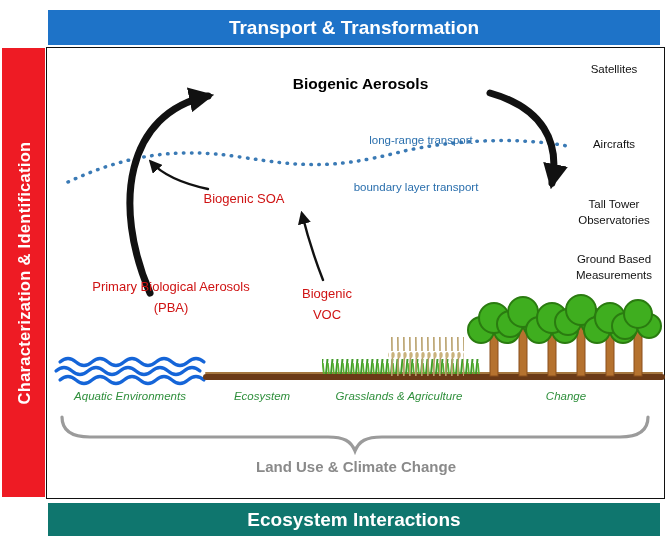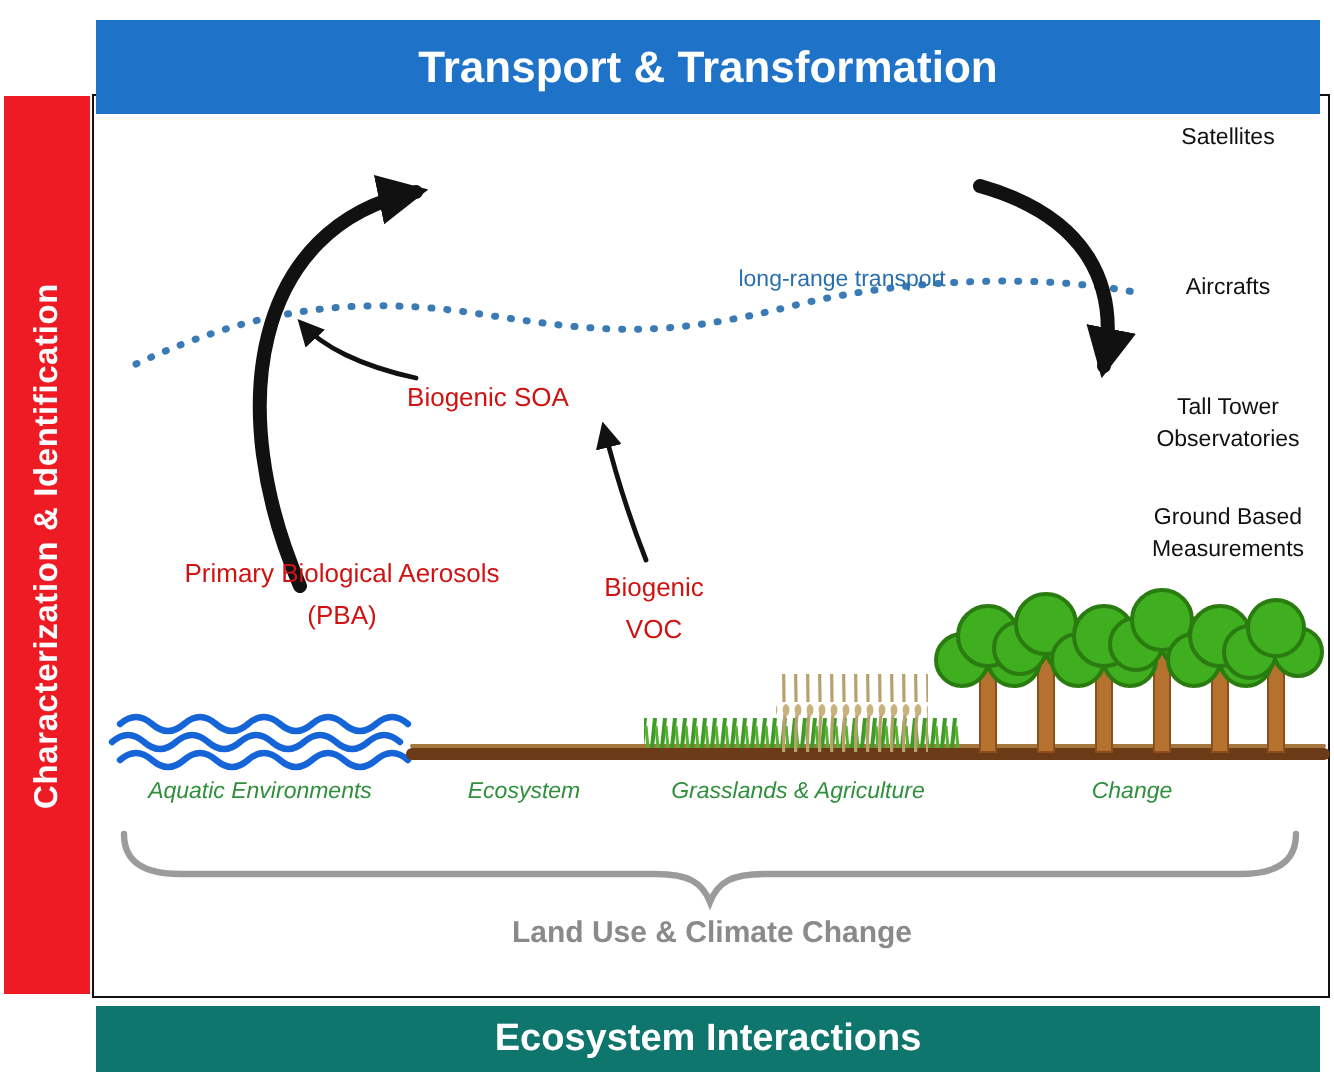--- a/index.html
+++ b/index.html
@@ -3,21 +3,21 @@
 <meta charset="utf-8">
 <style>
   html,body{margin:0;padding:0;background:#ffffff;}
   #stage{
     position:relative;width:667px;height:540px;background:#ffffff;overflow:hidden;
     font-family:"Liberation Sans", sans-serif;
   }
   .abs{position:absolute;}
   
   .banner{display:flex;align-items:center;justify-content:center;color:#fff;font-weight:bold;}
-  #banner-top{left:48px;top:10px;width:612px;height:47px;background:#1e73c8;font-size:22px;z-index:5;justify-content:center;}
+  #banner-top{left:48px;top:10px;width:612px;height:35px;background:#1e73c8;font-size:19px;z-index:5;justify-content:center;}
   #banner-bottom{left:48px;top:503px;width:612px;height:33px;background:#0f766e;font-size:19px;z-index:5;}
   #banner-left{left:2px;top:48px;width:43px;height:449px;background:#ee1b24;z-index:5;}
   #banner-left span{
     position:absolute;left:50%;top:50%;transform:translate(-50%,-50%) rotate(-90deg);
     white-space:nowrap;color:#fff;font-weight:bold;font-size:16.5px;letter-spacing:.3px;
   }
   
   #diagram-frame{left:46px;top:47px;width:617px;height:450px;background:#ffffff;border:1.5px solid #111;z-index:1;}
   
   #art{left:0;top:0;width:667px;height:540px;z-index:2;pointer-events:none;}
@@ -146,27 +146,29 @@
   <div id="banner-top" class="abs banner">
     <span>Transport &amp; Transformation</span>
   </div>
   <div id="banner-left" class="abs">
     <span>Characterization &amp; Identification</span>
   </div>
   <div id="banner-bottom" class="abs banner">
     <span>Ecosystem Interactions</span>
   </div>
 
+  <div id="title" class="txt">Biogenic Aerosols</div>
 
   <div id="obs-0" class="txt obs">Satellites</div>
   <div id="obs-1" class="txt obs">Aircrafts</div>
   <div id="obs-3" class="txt obs">Ground Based Measurements</div>
   <div id="obs-2" class="txt obs">Tall Tower Observatories</div>
 
   <div id="long-range" class="txt blue">long-range transport</div>
+  <div id="boundary" class="txt blue">boundary layer transport</div>
 
   <div id="soa" class="txt red">Biogenic SOA</div>
   <div id="pba" class="txt red">Primary Biological Aerosols (PBA)</div>
   <div id="voc" class="txt red">Biogenic VOC</div>
 
   <div id="land-0" class="txt land">Aquatic Environments</div>
   <div id="land-1" class="txt land">Ecosystem</div>
   <div id="land-2" class="txt land">Grasslands &amp; Agriculture</div>
   <div id="land-3" class="txt land">Change</div>
 

